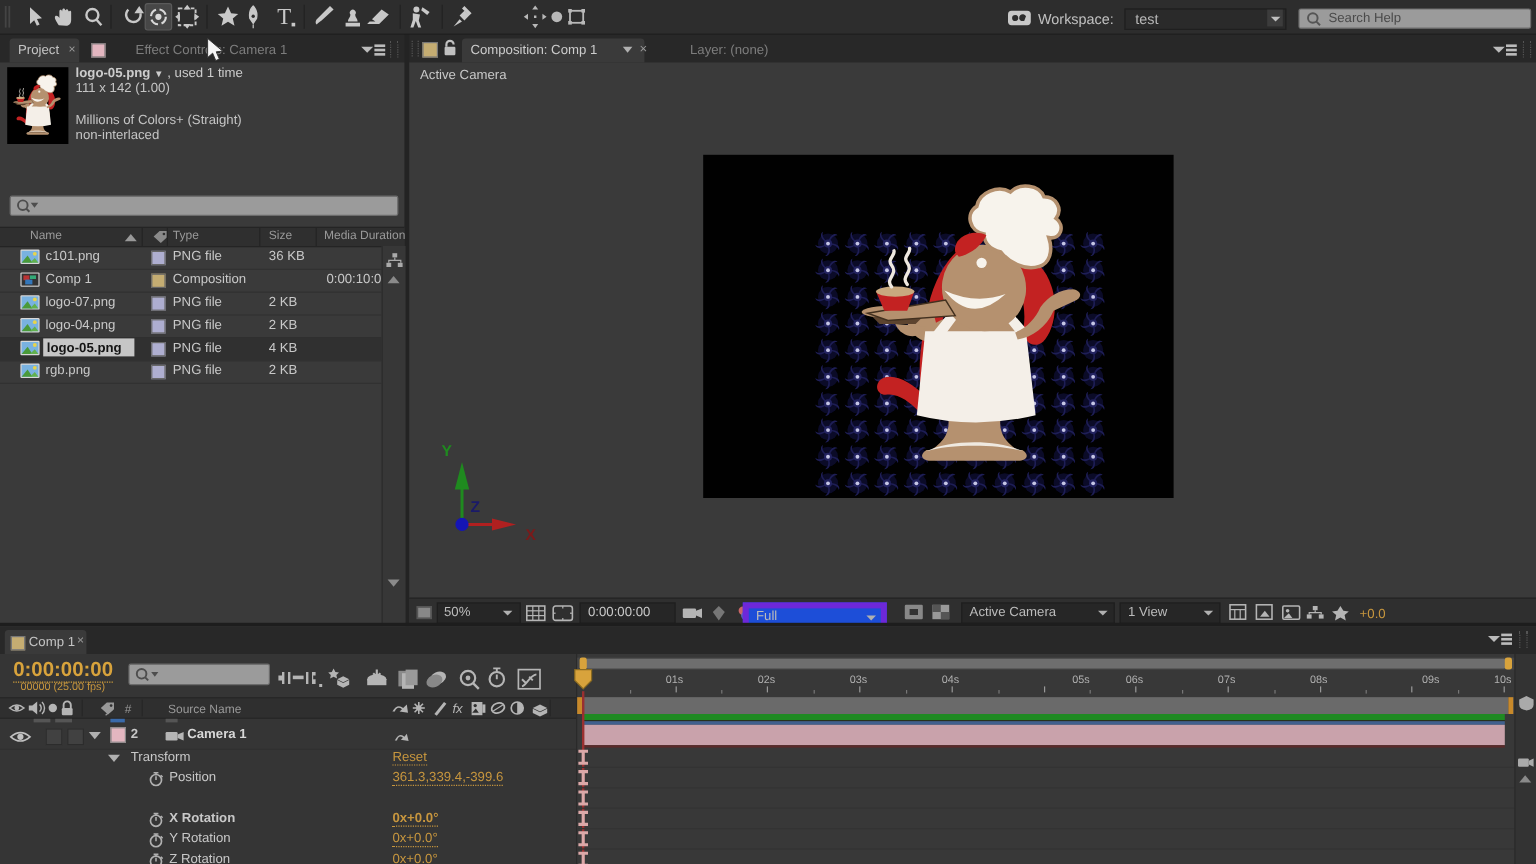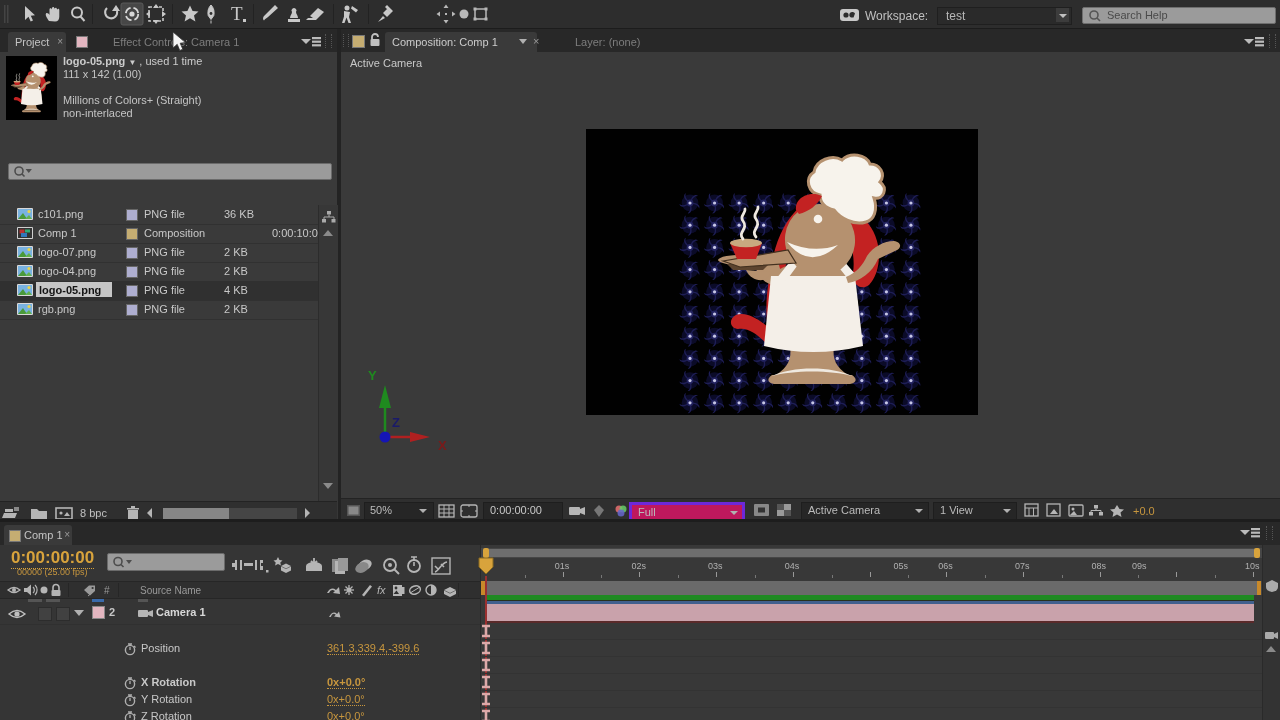--- a/index.html
+++ b/index.html
@@ -137,20 +137,35 @@
  <div class="txt" style="left:63px;top:55px;font-size:11px;color:#c4c4c4;">non-interlaced</div>
 
  <div class="abs" style="left:8px;top:111px;width:322px;height:15px;background:#9b9b9b;border:1px solid #6b6b6b;border-radius:2px;">
    <svg width="22" height="13" style="left:4px;top:1px;">
         <circle cx="6" cy="6" r="4" fill="none" stroke="#4d4d4d" stroke-width="1.6"></circle>
         <line x1="9" y1="9" x2="11.5" y2="11.5" stroke="#4d4d4d" stroke-width="1.6"></line>
         <path d="M14,4.5 l3.5,4.5 l3.5,-4.5 Z" fill="#4d4d4d" transform="translate(0,0) scale(0.9)"></path>
       </svg>
  </div>
 
+ <div class="abs" style="left:0;top:137px;width:337px;height:15px;background:#2f2f2f;border-top:1px solid #242424;border-bottom:1px solid #242424;">
+   <div class="txt" style="left:25px;top:1px;font-size:10px;color:#999;">Name</div>
+   <div class="abs" style="left:104px;top:5px;width:0;height:0;border-left:5px solid transparent;border-right:5px solid transparent;border-bottom:6px solid #999;"></div>
+   <svg width="16" height="13" style="left:126px;top:1px;">
+        <path d="M2,6 L7,1.5 L13,1.5 L13,7 L8,11.5 Z M6,12 l6,-5" fill="#8a8a8a"></path>
+        <circle cx="10.6" cy="4" r="1.1" fill="#2f2f2f"></circle>
+      </svg>
+   <div class="txt" style="left:144px;top:1px;font-size:10px;color:#999;">Type</div>
+   <div class="txt" style="left:224px;top:1px;font-size:10px;color:#999;">Size</div>
+   <div class="txt" style="left:270px;top:1px;font-size:10px;color:#999;">Media Duration</div>
+   <div class="abs" style="left:118px;top:0;width:1px;height:15px;background:#242424;"></div>
+   <div class="abs" style="left:139px;top:0;width:1px;height:15px;background:#242424;"></div>
+   <div class="abs" style="left:216px;top:0;width:1px;height:15px;background:#242424;"></div>
+   <div class="abs" style="left:263px;top:0;width:1px;height:15px;background:#242424;"></div>
+ </div>
 
  <div id="rows" class="abs" style="left:0;top:153px;width:318px;height:120px;font-size:11px;color:#c8c8c8;">
   <div class="row abs" style="left:0;top:0px;width:318px;height:19px;border-bottom:1px solid #313131;">
     <svg class="pic" width="16" height="12" style="left:17px;top:3px;">
           <rect width="16" height="12" rx="1" fill="#d8d8d8"></rect>
           <rect x="1" y="1" width="14" height="10" fill="#79b2e0"></rect>
           <path d="M1,11 L6,5 L10,11 Z" fill="#4a9a3a"></path>
           <path d="M8,11 L12,7 L15,11 Z" fill="#62b14e"></path>
           <circle cx="12" cy="3.5" r="1.6" fill="#e8d44a"></circle>
         </svg>
@@ -231,39 +246,20 @@
    <svg width="14" height="12" style="left:3px;top:6px;">
         <rect x="5" y="0" width="4" height="3.5" fill="#aaa"></rect>
         <rect x="0" y="8" width="4" height="3.5" fill="#aaa"></rect>
         <rect x="9.5" y="8" width="4" height="3.5" fill="#aaa"></rect>
         <path d="M7,3.5 v2.5 M2,8 v-2 h10 v2" stroke="#aaa" fill="none"></path>
       </svg>
    <div class="abs" style="left:4px;top:25px;width:0;height:0;border-left:5px solid transparent;border-right:5px solid transparent;border-bottom:6px solid #8a8a8a;"></div>
    <div class="abs" style="left:4px;top:278px;width:0;height:0;border-left:5px solid transparent;border-right:5px solid transparent;border-top:6px solid #8a8a8a;"></div>
  </div>
 
- <div class="abs" style="left:0;top:449px;width:337px;height:21px;background:#2f2f2f;border-top:1px solid #232323;">
-   <svg width="320" height="21" viewBox="0 0 320 21">
-     <g fill="#b5b5b5">
-      <path d="M5,7 h8 v3 h-8 Z"></path>
-          <path d="M4,11 h13 l-2,5 h-13 Z"></path>
-          <rect x="14" y="5" width="5" height="4" fill="#888"></rect>
-      <path d="M31,7 h6 l2,2 h8 v8 h-16 Z"></path>
-      <rect x="56" y="6" width="16" height="11" fill="none" stroke="#b5b5b5" stroke-width="1.6"></rect>
-          <circle cx="61" cy="11" r="1.6"></circle>
-          <path d="M64,14 l3,-4 l3,4 Z"></path>
-      <path d="M128,8 h10 v9 h-10 Z M127,6 h12 v1.5 h-12 Z M131,4 h4 v2 h-4 Z"></path>
-      <path d="M152,6 l-5,5 l5,5 Z"></path>
-      <path d="M305,6 l5,5 l-5,5 Z"></path>
-     </g>
-     <text x="80" y="15" font-size="11" fill="#c0c0c0">8 bpc</text>
-     <rect x="163" y="6" width="66" height="11" fill="#868686"></rect>
-     <rect x="229" y="6" width="68" height="11" fill="#454545"></rect>
-   </svg>
- </div>
 </div>
 
 <div class="tabstrip" style="left:341px;top:29px;width:939px;height:23px;">
  <div class="abs" style="left:2px;top:5px;width:4px;height:13px;border-left:1px dotted #555;border-right:1px dotted #555;"></div>
  <div class="abs" style="left:11px;top:6px;width:11px;height:11px;background:#c5ad72;border:1px solid #777;"></div>
  <svg width="12" height="14" style="left:28px;top:4px;">
       <path d="M3,6 v-2 a3,3 0 0 1 6,0" fill="none" stroke="#c0c0c0" stroke-width="1.8"></path>
       <rect x="1.5" y="6" width="9" height="7" rx="1" fill="#c0c0c0"></rect>
     </svg>
  <div class="tab-active" style="left:44px;top:3px;width:152px;height:20px;font-size:11px;">
@@ -495,21 +491,21 @@
         <path d="M11,4 l5,-2 v8 l-5,-2 Z" fill="#b5b5b5"></path>
       </svg>
    <svg width="12" height="14" style="left:252px;top:5px;">
         <path d="M6,1 l5,5 -5,7 -5,-7 Z" fill="#777"></path>
       </svg>
    <svg width="16" height="14" style="left:272px;top:5px;">
         <circle cx="6" cy="5" r="3.5" fill="#c66"></circle>
         <circle cx="10" cy="5" r="3.5" fill="#6c6" opacity="0.85"></circle>
         <circle cx="8" cy="9" r="3.5" fill="#66c" opacity="0.85"></circle>
       </svg>
-   <div class="abs" style="left:288px;top:3px;width:110px;height:16px;background:#be185d;border:3px solid #6d28d9;">
+   <div class="abs" style="left:278px;top:3px;width:110px;height:16px;background:#1d4ed8;border:5px solid #6d28d9;">
      <span class="txt" style="left:6px;top:1px;">Full</span>
      <span class="abs" style="left:98px;top:6px;width:0;height:0;border-left:4px solid transparent;border-right:4px solid transparent;border-top:4px solid #b0b0b0;"></span>
    </div>
    <svg width="16" height="13" style="left:413px;top:5px;">
         <rect width="15" height="12" rx="1" fill="#888"></rect>
         <rect x="4" y="3.5" width="7" height="5" fill="#333"></rect>
       </svg>
    <svg width="15" height="13" style="left:436px;top:5px;">
         <rect width="14" height="12" fill="#999"></rect>
         <rect x="0" y="0" width="7" height="6" fill="#555"></rect>
@@ -660,20 +656,25 @@
     <span class="txt" style="left:109px;top:3px;font-weight:bold;">2</span>
     <svg width="16" height="11" style="left:138px;top:5px;">
           <rect y="2" width="10" height="7" rx="1" fill="#b5b5b5"></rect>
           <path d="M10,4 l5,-2 v7 l-5,-2 Z" fill="#b5b5b5"></path>
         </svg>
     <span class="txt" style="left:156px;top:3px;font-weight:bold;color:#d8d8d8;">Camera 1</span>
     <svg width="16" height="12" style="left:328px;top:5px;">
           <path d="M1,9 q4,-7 8,-3 l2,-2.5 1.5,6 -6.5,-1 1.8,-1.8 q-3.5,-2.5 -5,2.3 Z" fill="#b5b5b5"></path>
         </svg>
   </div>
+  <div class="row2 abs" style="left:0;top:27px;width:480px;height:17px;">
+    <span class="abs" style="left:90px;top:5px;width:0;height:0;border-left:5px solid transparent;border-right:5px solid transparent;border-top:6px solid #b0b0b0;"></span>
+    <span class="txt" style="left:109px;top:1px;">Transform</span>
+    <span class="txt orange" style="left:327px;top:1px;border-bottom:1px dotted #c7963e;">Reset</span>
+  </div>
   <div class="row2 abs" style="left:0;top:44px;width:480px;height:17px;">
     <svg class="sw" width="13" height="13" style="left:124px;top:2px;">
           <circle cx="6" cy="7" r="4.6" fill="none" stroke="#b0b0b0" stroke-width="1.4"></circle>
           <path d="M6,7 v-3.2 M4,1 h4 M6,1 v2 M10,3 l1.5,1.5" stroke="#b0b0b0" stroke-width="1.3" fill="none"></path>
         </svg>
     <span class="txt" style="left:141px;top:1px;">Position</span>
     <span class="txt orange" style="left:327px;top:1px;border-bottom:1px dotted #c7963e;">361.3,339.4,-399.6</span>
   </div>
   <div class="row2 abs" style="left:0;top:78px;width:480px;height:17px;font-weight:bold;">
     <svg class="sw" width="13" height="13" style="left:124px;top:2px;">
@@ -727,21 +728,21 @@
         <div class="abs" style="left:350.5px;top:17px;width:1px;height:3px;background:#777;"></div>
         <div class="txt" style="left:457.20000000000005px;top:3px;">06s</div>
         <div class="abs" style="left:465.20000000000005px;top:14px;width:1px;height:5px;background:#999;"></div>
         <div class="abs" style="left:427.20000000000005px;top:17px;width:1px;height:3px;background:#777;"></div>
         <div class="txt" style="left:533.9px;top:3px;">07s</div>
         <div class="abs" style="left:541.9px;top:14px;width:1px;height:5px;background:#999;"></div>
         <div class="abs" style="left:503.9px;top:17px;width:1px;height:3px;background:#777;"></div>
         <div class="txt" style="left:610.6px;top:3px;">08s</div>
         <div class="abs" style="left:618.6px;top:14px;width:1px;height:5px;background:#999;"></div>
         <div class="abs" style="left:580.6px;top:17px;width:1px;height:3px;background:#777;"></div>
-        <div class="txt" style="left:651px;top:3px;">09s</div>
+        <div class="txt" style="left:704px;top:3px;">09s</div>
         <div class="abs" style="left:695.3000000000001px;top:14px;width:1px;height:5px;background:#999;"></div>
         <div class="abs" style="left:657.3000000000001px;top:17px;width:1px;height:3px;background:#777;"></div>
         <div class="txt" style="left:764px;top:3px;">10s</div>
         <div class="abs" style="left:772px;top:14px;width:1px;height:5px;background:#999;"></div>
         <div class="abs" style="left:734px;top:17px;width:1px;height:3px;background:#777;"></div>
       </div>
 
   <div class="abs" style="left:0;top:36px;width:782px;height:14px;background:#464646;">
     <div class="abs" style="left:5px;top:0;width:771px;height:14px;background:#6a6a6a;"></div>
     <div class="abs" style="left:0;top:0;width:4px;height:14px;background:#c8892a;"></div>

